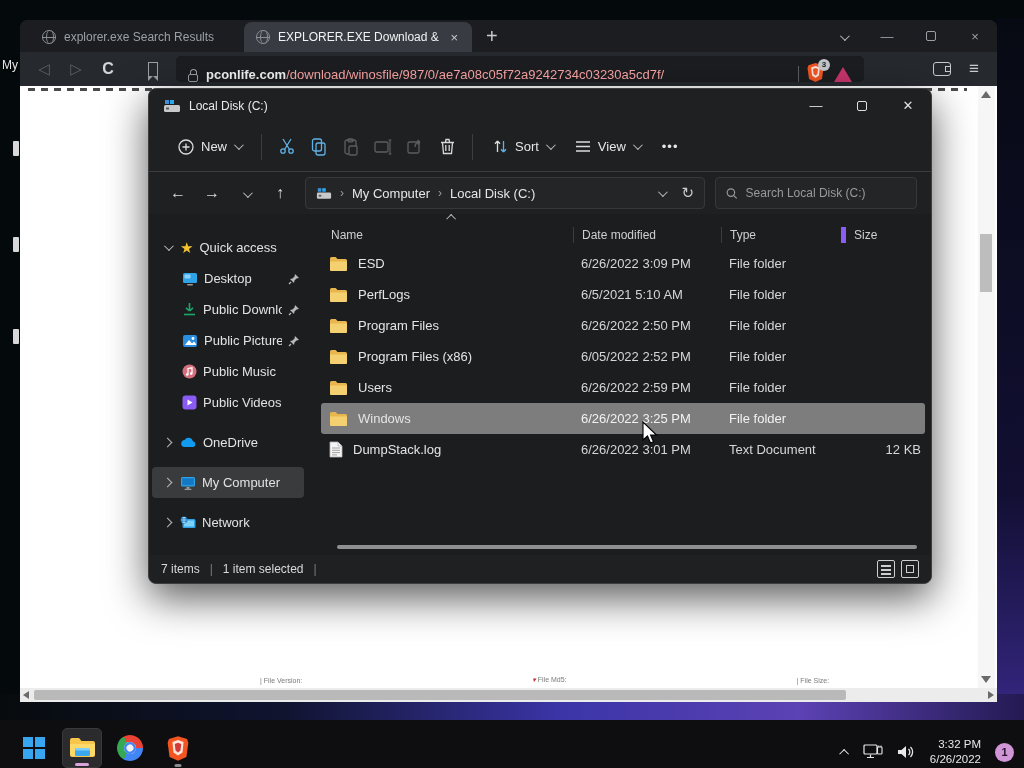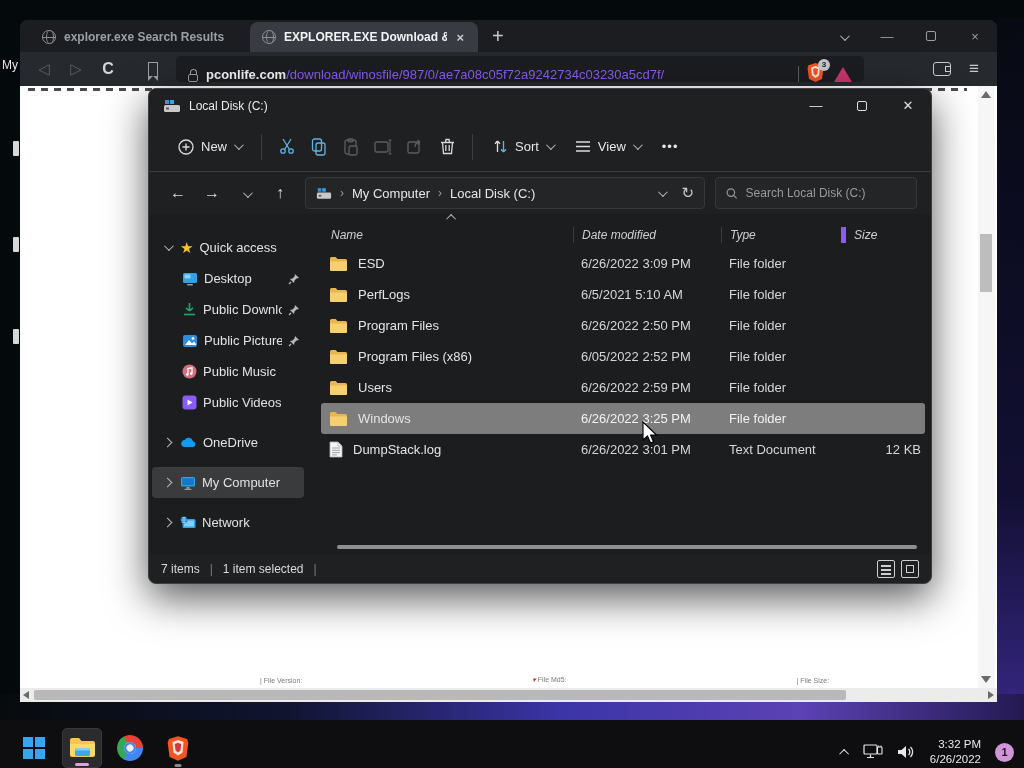--- a/index.html
+++ b/index.html
@@ -12,21 +12,21 @@
   .desktop-right-strip { position:absolute; right:0; top:18px; width:28px; height:680px;
     background:linear-gradient(180deg,#070a12 0%,#120f33 70%,#33257c 100%); }
   .desk-label { position:absolute; color:#e8e8e8; font-size:12px; text-shadow:0 1px 2px #000; }
   .desk-tick { position:absolute; width:6px; height:15px; background:#d8d8d8; border-radius:1px; }
 
   
   .browser { position:absolute; left:20px; top:20px; width:977px; height:682px;
     background:#26292e; border-radius:8px 8px 0 0; }
   .tabstrip { height:32px; background:#1b1d20; border-radius:8px 8px 0 0; display:flex; align-items:flex-end; }
   .tab { display:flex; align-items:center; gap:8px; height:30px; padding:0 12px; max-width:228px; min-width:200px;
-    color:#9aa0a6; font-size:12px; overflow:hidden; white-space:nowrap;font-weight:bold; }
+    color:#9aa0a6; font-size:12px; overflow:hidden; white-space:nowrap; }
   .tab.active { background:#383b41; border-radius:8px 8px 0 0; color:#f1f3f4; }
   .tab .tab-label { overflow:hidden; white-space:nowrap; flex:1; }
   .tab-close { color:#c7cbd0; font-size:13px; padding:0 2px; }
   .globe-ico { width:14px; height:14px; border:1.5px solid #8b9095; border-radius:50%; position:relative; flex:none; }
   .globe-ico:before { content:""; position:absolute; left:50%; top:-1px; bottom:-1px; width:6px; margin-left:-3px;
     border:1px solid #8b9095; border-radius:50%; border-top:none; border-bottom:none; }
   .globe-ico:after { content:""; position:absolute; top:50%; left:-1px; right:-1px; height:0; border-top:1px solid #8b9095; }
   .newtab-btn { color:#c7cbd0; font-size:20px; padding:0 14px 4px; }
   .win-controls { margin-left:auto; display:flex; align-items:center; height:100%; color:#9aa0a6; font-size:13px; }
   .win-controls span { width:44px; text-align:center; }
@@ -35,21 +35,21 @@
   .nav-btn.dim { color:#5d6166; }
   .bookmark-ico { width:10px; height:14px; border:1.5px solid #9aa0a6; border-bottom:none; position:relative; margin:0 14px 0 22px; }
   .bookmark-ico:after { content:""; position:absolute; left:-1px; right:-1px; bottom:-5px; border-left:5px solid #9aa0a6;
     border-right:5px solid #9aa0a6; border-bottom:5px solid transparent; }
   .urlbar { flex:none; width:688px; height:26px; background:#1b1d20; border-radius:5px; display:flex; align-items:flex-end;
     padding:0 8px; font-size:13px; }
   .lock-ico { width:10px; height:8px; border:1.5px solid #9aa0a6; border-radius:2px; position:relative; margin:3px 8px 0 4px; }
   .lock-ico:before { content:""; position:absolute; left:1px; top:-6px; width:5px; height:5px; border:1.5px solid #9aa0a6;
     border-bottom:none; border-radius:4px 4px 0 0; }
   .url-domain { color:#f1f3f4; font-weight:bold; }
-  .url-path { color:#8b5cf6; overflow:hidden; white-space:nowrap; flex:1; }
+  .url-path { color:#fca5a5; overflow:hidden; white-space:nowrap; flex:1; }
   .url-sep { width:1px; height:16px; background:#5a5e63; margin:0 8px; }
   .brave-shield { position:relative; width:17px; height:19px; margin-right:10px; flex:none; }
   .shield-badge { position:absolute; right:-6px; top:-4px; width:12px; height:12px; background:#c3c6ca; color:#202124;
     border-radius:50%; font-size:8px; font-weight:bold; text-align:center; line-height:12px; }
   .bat-ico { width:0; height:0; border-left:9px solid transparent; border-right:9px solid transparent;
     border-bottom:15px solid #c9356e; margin-right:4px; }
   .toolbar-right { margin-left:auto; display:flex; align-items:center; gap:18px; padding-right:8px; }
   .wallet-ico { width:18px; height:14px; border:1.5px solid #c7cbd0; border-radius:3px; position:relative; }
   .wallet-ico:after { content:""; position:absolute; right:-1px; top:3px; width:5px; height:4px; border:1.5px solid #c7cbd0; border-right:none; }
   .menu-ico { color:#c7cbd0; font-size:17px; font-weight:bold; letter-spacing:0; }
@@ -103,21 +103,21 @@
   .ex-body { flex:1; display:flex; background:#1c1d1f; overflow:hidden; }
   .ex-sidebar { width:158px; flex:none; padding-top:18px; font-size:13px; position:relative; }
   .side-item { display:flex; align-items:center; height:31px; padding:0 4px 0 8px; gap:6px; color:#e2e2e2; border-radius:4px; margin:0 3px; }
   .side-item.sel { background:#3a3b3d; }
   .side-item .s-chev { width:14px; flex:none; display:flex; justify-content:center; }
   .side-item.child { padding-left:30px; }
   .side-label { overflow:hidden; white-space:nowrap; flex:1; }
   .pin-ico { flex:none; margin-left:auto; }
   .side-gap { height:9px; }
   .ex-main { flex:1; position:relative; padding:0 6px 0 14px; }
-  .list-header { display:flex; height:26px; align-items:center; color:#cfcfcf; font-size:12px; margin-top:8px; position:relative;font-style:italic; }
+  .list-header { display:flex; height:26px; align-items:center; color:#cfcfcf; font-size:12px; margin-top:8px; position:relative; }
   .lh-sort-caret { position:absolute; left:128px; top:-8px; }
   .col-name { width:252px; padding-left:10px; }
   .col-date { width:148px; padding-left:8px; border-left:1px solid #3c3c3c; height:16px; line-height:16px; }
   .col-type { width:120px; padding-left:8px; border-left:1px solid #3c3c3c; height:16px; line-height:16px; }
   .col-size { width:80px; padding-left:8px; border-left:5px solid #8b5cf6; height:16px; line-height:16px; }
   .file-row { display:flex; align-items:center; height:31px; font-size:13px; color:#e4e4e4; border-radius:3px; }
   .file-row.sel { background:#7d7d7d; }
   .fr-name { width:252px; display:flex; align-items:center; gap:10px; padding-left:8px; overflow:hidden; white-space:nowrap; }
   .fr-date { width:148px; padding-left:8px; color:#d6d6d6; }
   .fr-type { width:120px; padding-left:8px; color:#d6d6d6; }

